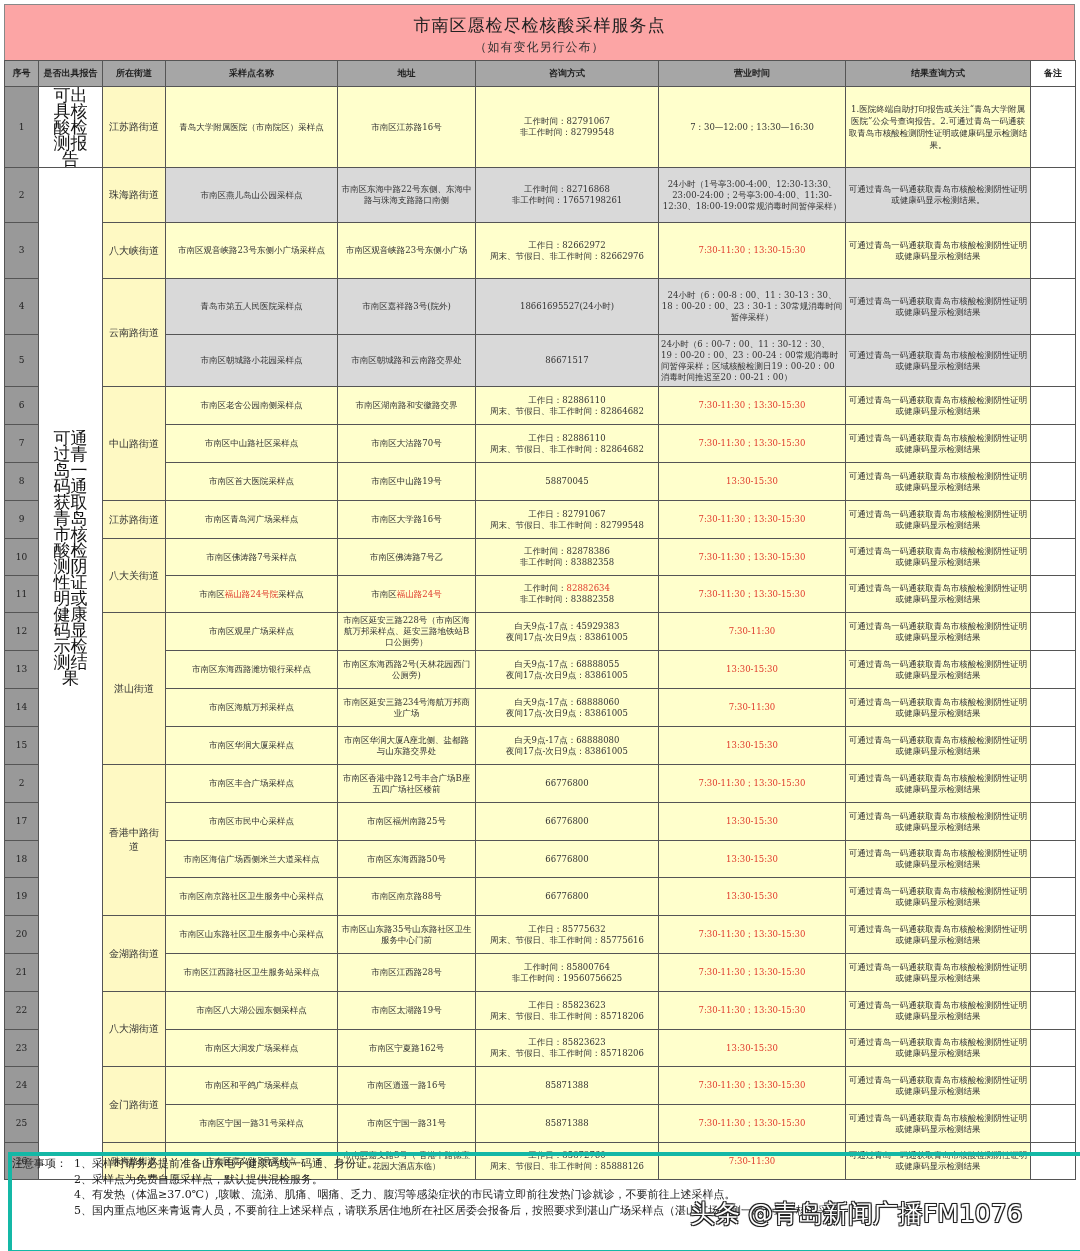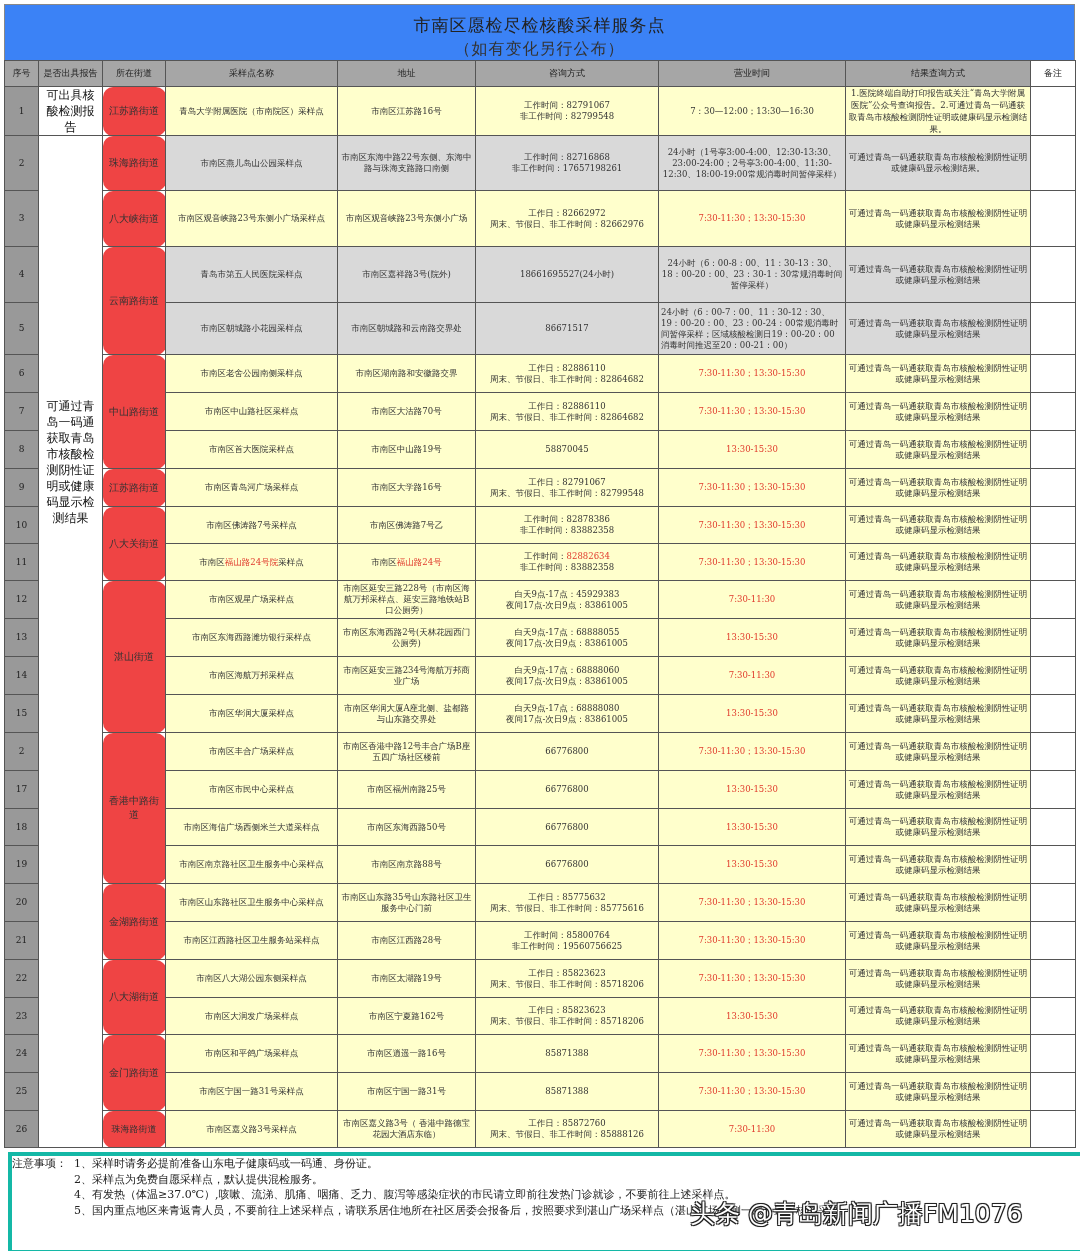--- a/index.html
+++ b/index.html
@@ -1,29 +1,29 @@
 <!DOCTYPE html>
 <html><head>
 <meta charset="utf-8">
 <style>
   html, body { margin: 0; padding: 0; background: #ffffff; }
   body { width: 1080px; height: 1251px; position: relative; overflow: hidden;
          font-family: "DejaVu Serif", "Liberation Serif", serif; color: #333; }
   .sheet { position: absolute; left: 4px; top: 4px; width: 1071px; }
-  .title-box { height: 55px; border: 1px solid #888; border-bottom: none; text-align: center; background: #3b82f6; }
+  .title-box { height: 55px; border: 1px solid #888; border-bottom: none; text-align: center; background: #fca5a5; }
   .title { font-size: 17px; padding-top: 9px; color: #222; letter-spacing: 1px; }
-  .subtitle { font-size: 16px; color: #333; margin-top: 2px; letter-spacing: 1px; }
+  .subtitle { font-size: 12px; color: #333; margin-top: 2px; letter-spacing: 1px; }
   table { border-collapse: collapse; table-layout: fixed; width: 1071px; }
   td, th { border: 1px solid #555; text-align: center; vertical-align: middle; padding: 0 2px;
            font-size: 8.5px; line-height: 11px; overflow: hidden; }
-  th { background: #a6a6a6; font-weight: normal; height: 25px; font-size: 9px; color: #222; margin-top: 8px; }
+  th { background: #a6a6a6; font-weight: bold; height: 25px; font-size: 9px; color: #222; margin-top: 8px; }
   th.note { background: #fff; }
   td.idx { background: #999999; color: #222; font-size: 9px; }
-  td.report { background: #fff; font-size: 12px; line-height: 16px; color: #111; padding: 0 4px; }
-  td.street { background: #ef4444; font-size: 10px; line-height: 14px; color: #333; border-radius: 10px; }
+  td.report { background: #fff; font-size: 17px; line-height: 16px; color: #111; padding: 0 12px; }
+  td.street { background: #fef9c3; font-size: 10px; line-height: 14px; color: #333; }
   td.street.small { font-size: 9px; }
   td.y { background: #ffffcc; }
   td.g { background: #d9d9d9; }
   td.note { background: #fff; }
   .red { color: #e0392b; }
   .hours { color: #e0392b; }
   .hours.black { color: #333; }
   .lh13 { line-height: 12px; }
   .notes { position: absolute; left: 8px; top: 1152px; width: 1071px; height: 94px;
            border: 4px solid #14b8a6; font-size: 11px; line-height: 15.5px; color: #222; }

